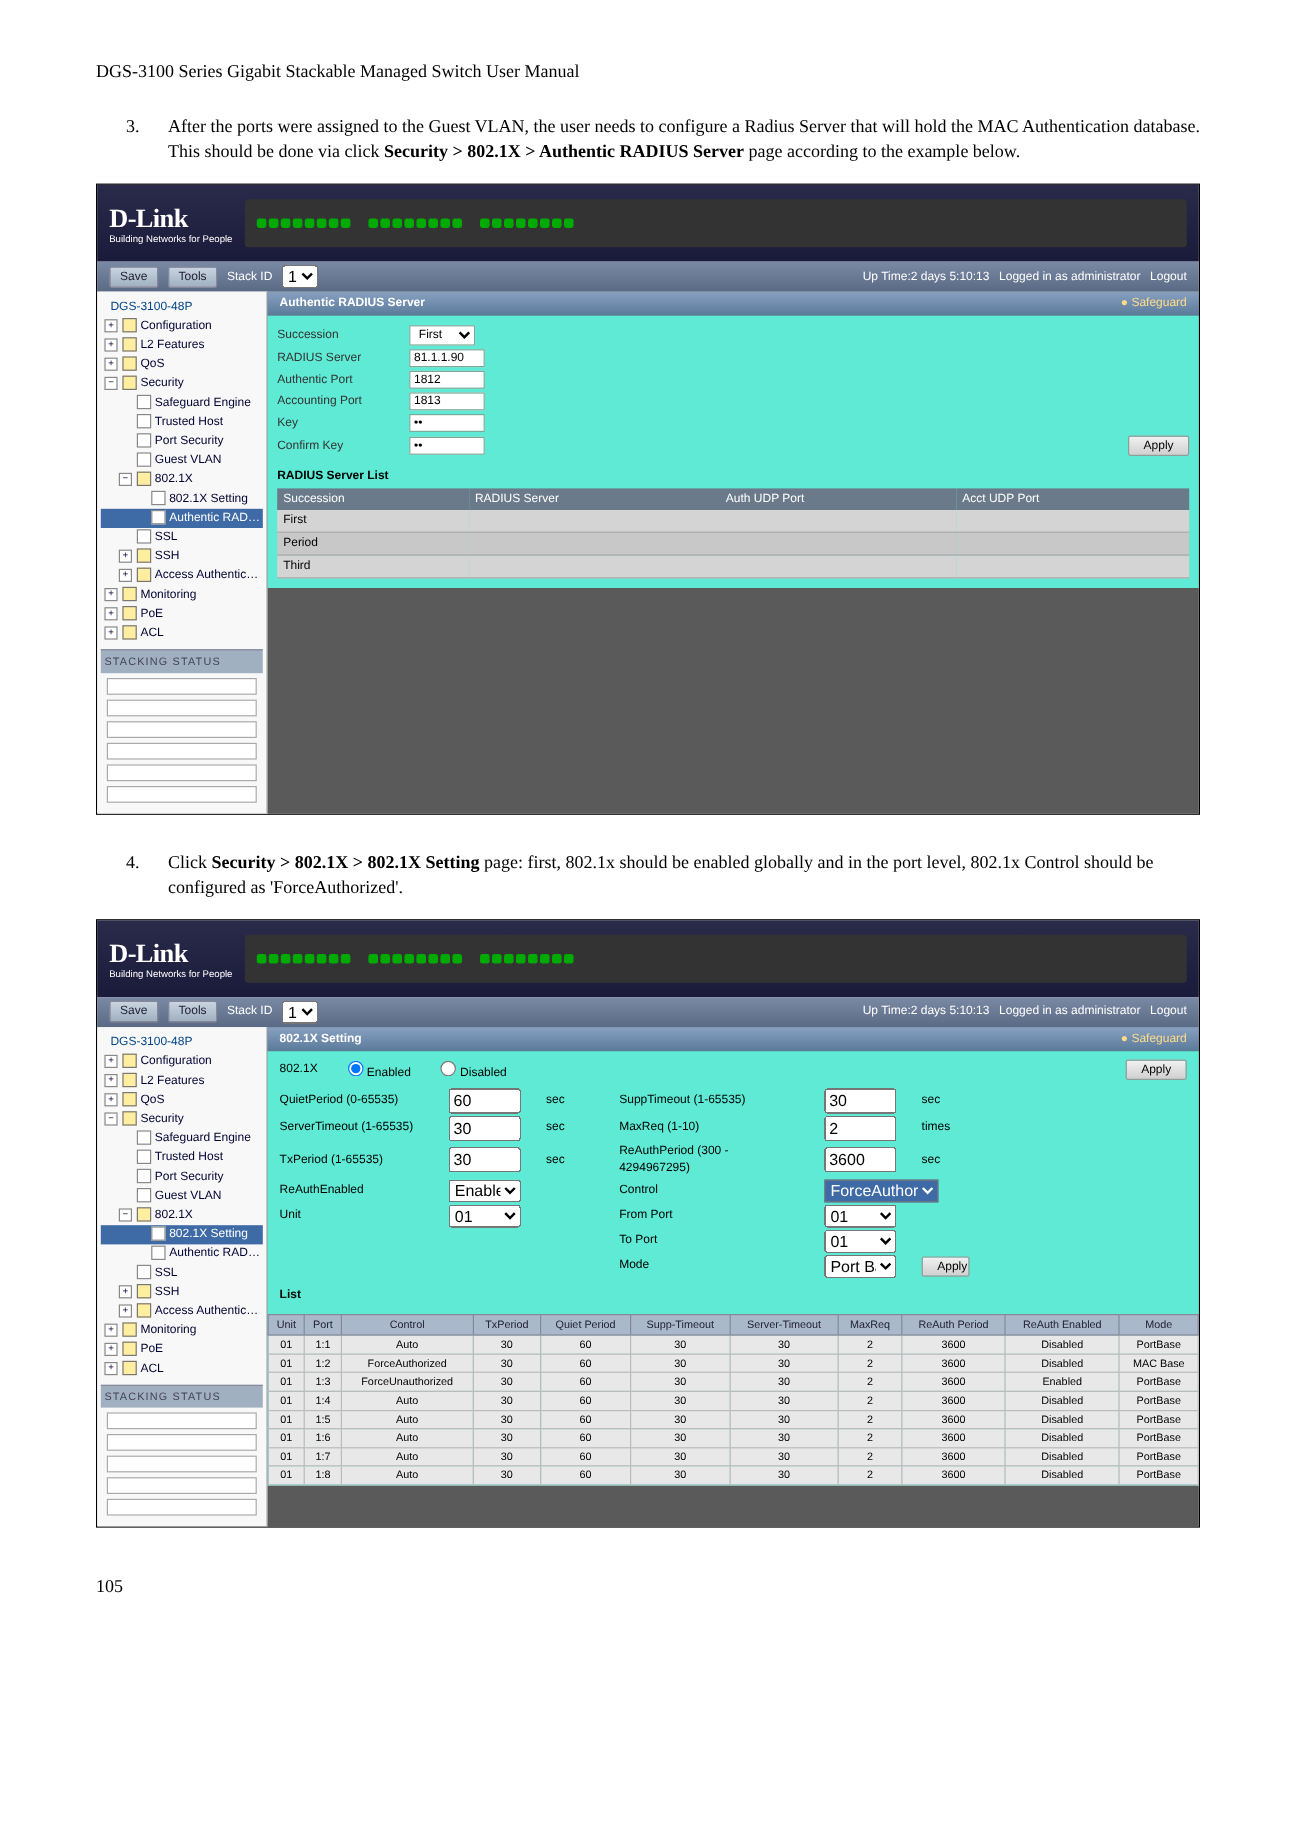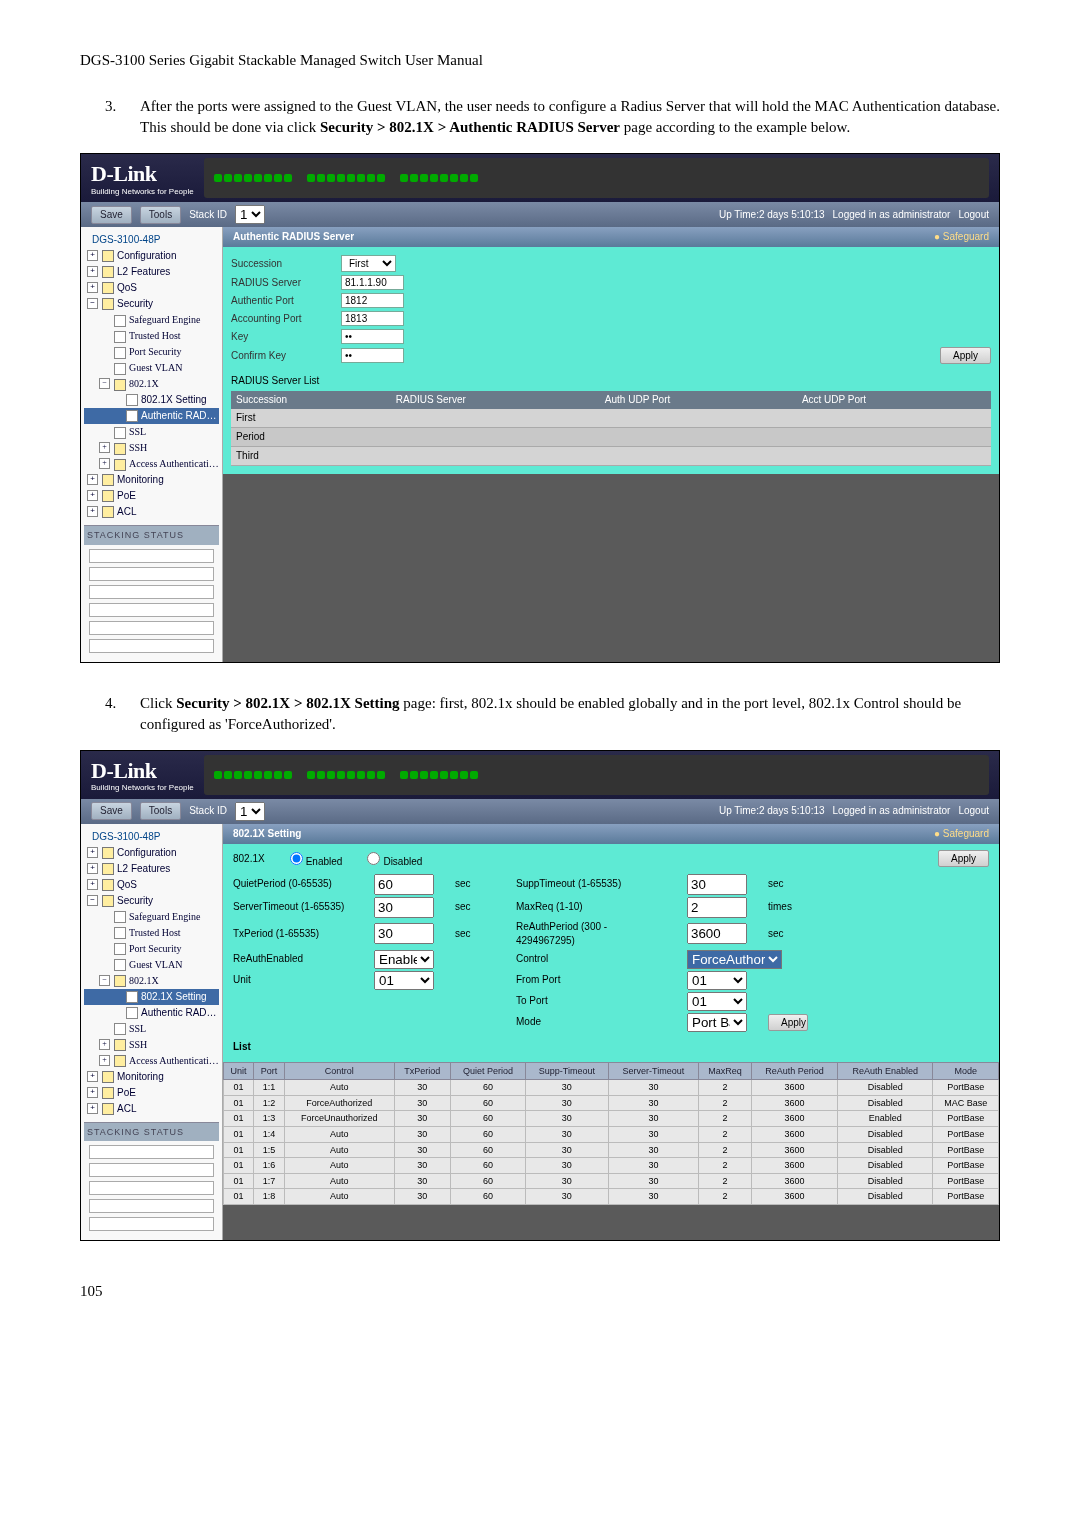--- a/index.html
+++ b/index.html
@@ -1,50 +1,50 @@
 <!DOCTYPE html>
 <html><head>
   <meta charset="utf-8">
   <style>
     body { font-family: "Times New Roman", serif; margin: 0; padding: 50px 80px; color: #000; font-size: 15px; line-height: 1.4; }
     .header-title { font-size: 15px; margin-bottom: 25px; font-family: Liberation Serif, serif; }
     .step-item { margin-bottom: 15px; padding-left: 60px; position: relative; }
     .step-num { position: absolute; left: 25px; }
     .screenshot { background: #e8e8e8; border: 1px solid #000; margin: 10px 0 30px; position: relative; font-family: Arial, sans-serif; font-size: 10px; }
-    .dlink-banner { background: linear-gradient(#2a2a4a,#1a1a3a); color: #fff; height: 48px; display: flex; align-items: center; padding: 0 10px; }
+    .dlink-banner { background: linear-gradient(#2a2a4a,#1a1a3a); color: #fff; height: 64px; display: flex; align-items: center; padding: 0 10px; }
     .dlink-logo { font-family: serif; font-weight: bold; font-size: 22px; letter-spacing: -0.5px; margin-right: 20px; }
     .dlink-sub { font-size: 8px; margin-top: -4px; }
     .port-panel { flex: 1; background: #333; height: 40px; border-radius: 3px; margin-left: 10px; display: flex; align-items: center; gap: 15px; padding: 0 10px; }
     .port-group { display: flex; gap: 2px; }
     .port-led { width: 8px; height: 8px; background: #0a0; border-radius: 2px; }
     .toolbar { background: linear-gradient(#7a8aa5,#5a6a85); padding: 3px 10px; display: flex; align-items: center; gap: 8px; color: #fff; font-size: 10px; justify-content: space-between; }
     .toolbar .btn { background: linear-gradient(#c8d4e0,#a0b0c0); border: 1px solid #889; color: #223; padding: 1px 8px; border-radius: 2px; font-size: 10px; }
     .toolbar .right { margin-left: auto; display: flex; align-items: center; gap: 8px; }
     .content-area { display: flex; min-height: 320px; }
     .tree-panel { width: 135px; background: #f8f8f8; border-right: 1px solid #aaa; padding: 5px 3px; font-size: 10px; }
     .tree-item { padding: 1px 0 1px 18px; position: relative; color: #003; white-space: nowrap; overflow: hidden; text-overflow: ellipsis; }
     .tree-item.root { padding-left: 8px; color: #004488; font-weight: normal; }
     .tree-item .ico { display: inline-block; width: 10px; height: 10px; border: 1px solid #777; background: #ffeea0; margin-right: 3px; vertical-align: middle; }
     .tree-item .ico-doc { background: #fff; border-color: #888; }
-    .tree-item.l2 { padding-left: 30px; font-family: Liberation Serif, serif; }
+    .tree-item.l2 { padding-left: 30px; }
     .tree-item.l3 { padding-left: 42px; }
     .tree-item.sel { background: #3e6aa5; color: #fff; }
     .tree-item .plus { position: absolute; left: 3px; top: 2px; width: 9px; height: 9px; border: 1px solid #888; background: #fff; font-size: 8px; line-height: 8px; text-align: center; }
     .tree-item.l2 .plus { left: 15px; }
     .stacking-hdr { background: #a0b0c0; padding: 3px; text-align: left; font-size: 9px; letter-spacing: 1px; color: #445; border-top: 1px solid #889; margin-top: 5px; }
     .stack-unit { height: 12px; background: #fff; border: 1px solid #aaa; margin: 4px 5px; display: flex; align-items: center; justify-content: center; gap: 1px; }
     .main-panel { flex: 1; background: #5a5a5a; }
     .panel-title { background: linear-gradient(#88a0c0,#5a7a9a); padding: 3px 10px; color: #fff; font-weight: bold; display: flex; align-items: center; justify-content: flex-end; }
     .panel-title .safeguard { margin-left: auto; color: #ffdd88; font-size: 10px; font-weight: normal; }
     .panel-body { background: #5eead4; padding: 8px; }
     .form-row { display: flex; align-items: center; margin-bottom: 3px; font-size: 10px; }
     .form-row label { width: 110px; color: #333; }
     .form-row input, .form-row select { border: 1px solid #7a9; background: #fff; padding: 1px 3px; font-size: 10px; width: 55px; }
     .apply-btn { background: linear-gradient(#f0f0f0,#d0d0d0); border: 1px solid #999; padding: 2px 12px; border-radius: 2px; font-size: 10px; margin-left: auto; }
-    .rlist-hdr { font-weight: normal; font-size: 10px; margin-top: 10px; }
+    .rlist-hdr { font-weight: bold; font-size: 10px; margin-top: 10px; }
     .rlist-tbl { width: 100%; border-collapse: collapse; font-size: 10px; margin-top: 3px; }
     .rlist-tbl th { background: #6a7a8a; color: #fff; padding: 2px 5px; text-align: left; font-weight: normal; }
     .rlist-tbl td { background: #c8c8c8; padding: 2px 5px; border-bottom: 1px solid #aaa; }
     .rlist-tbl tr:nth-child(even) td { background: #d4d4d4; }
     .port-tbl { width: 100%; border-collapse: collapse; font-size: 9px; margin-top: 5px; }
     .port-tbl th { background: #aab8cc; color: #223; padding: 2px 3px; border: 1px solid #889; font-weight: normal; }
     .port-tbl td { background: #e8e8e8; padding: 1px 3px; border: 1px solid #bbb; text-align: center; }
     .radio-row { display: flex; align-items: center; gap: 20px; padding: 5px 10px; }
     .section-hdr { font-weight: bold; font-size: 10px; padding: 8px 10px 3px; }
     .pac-grid { display: grid; grid-template-columns: 120px 60px 40px 150px 60px 40px; gap: 2px 21px; padding: 0 10px; font-size: 10px; align-items: center; }

